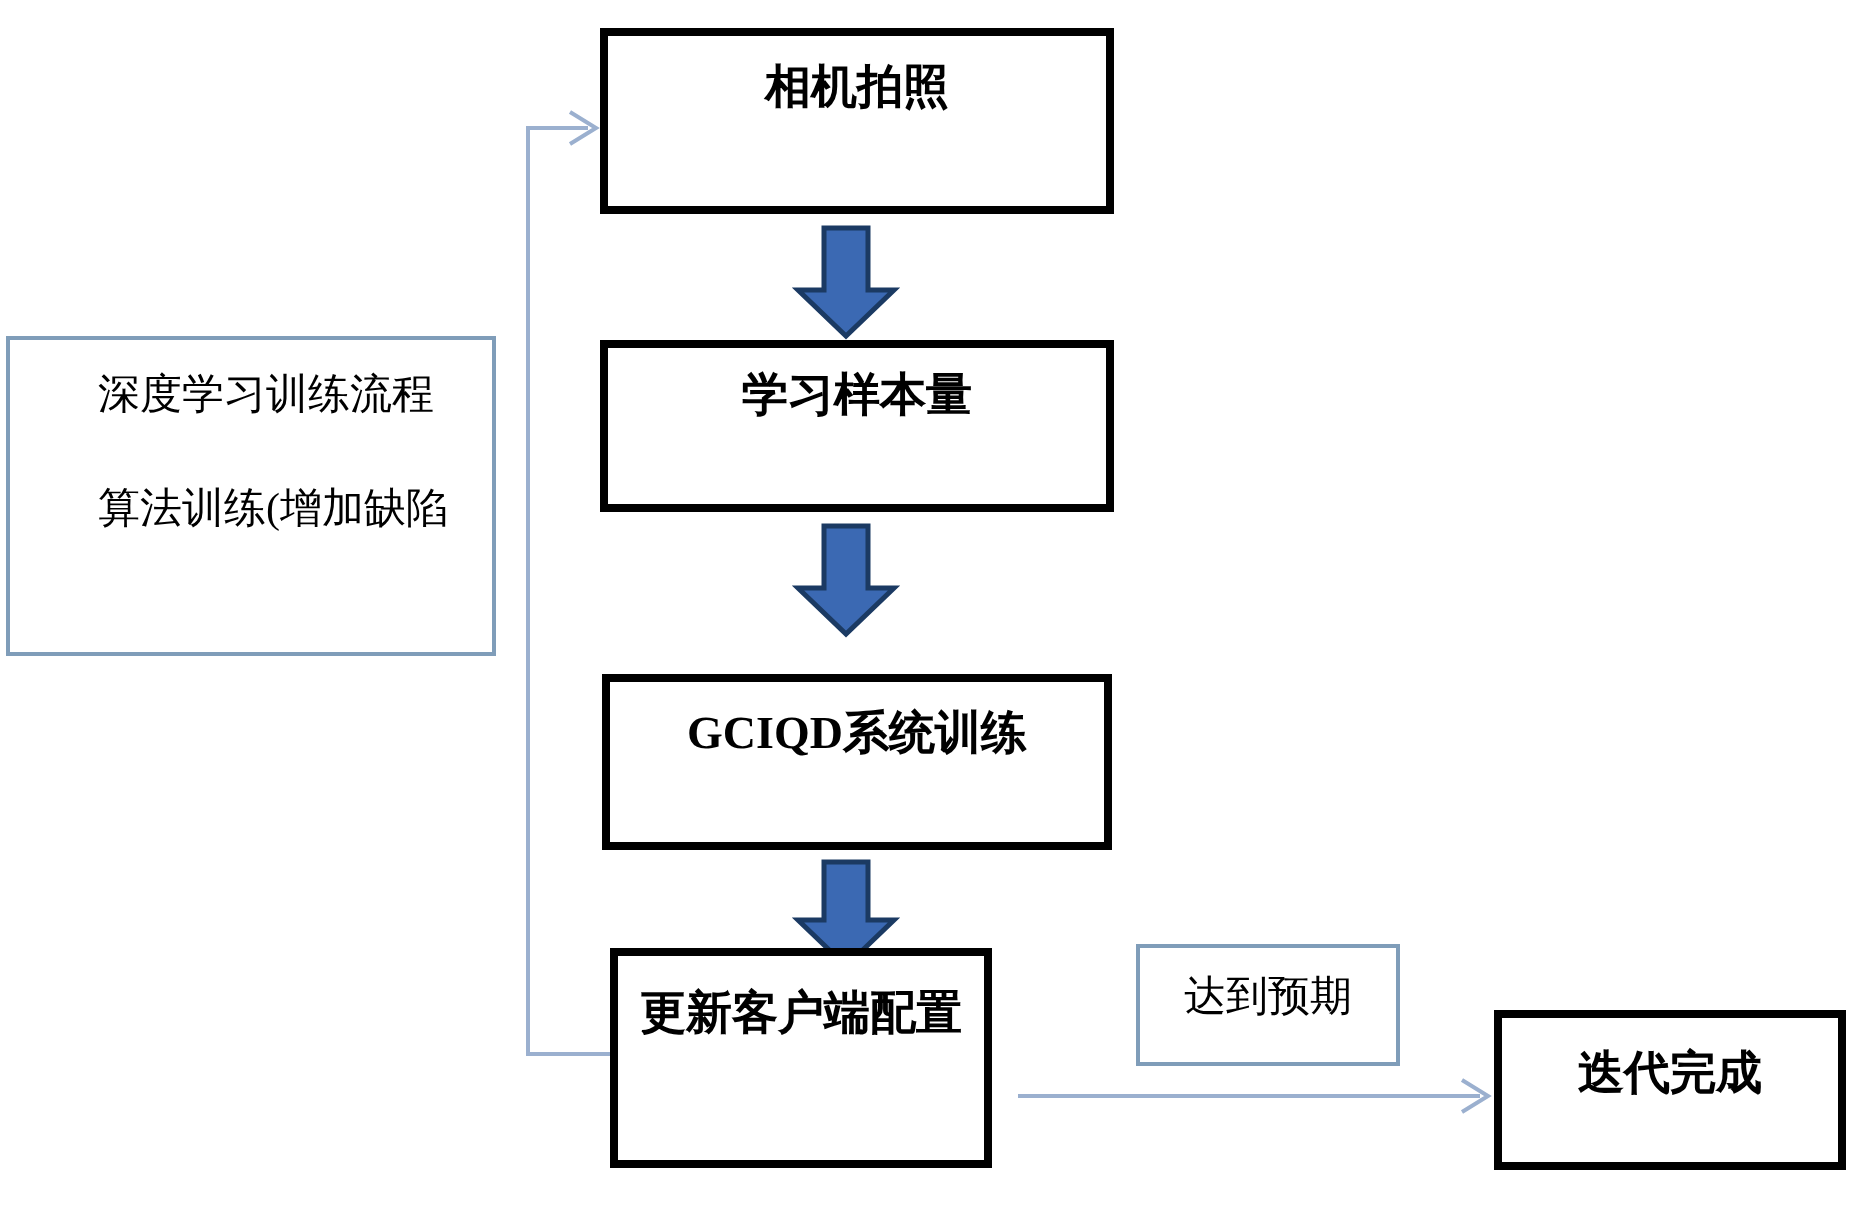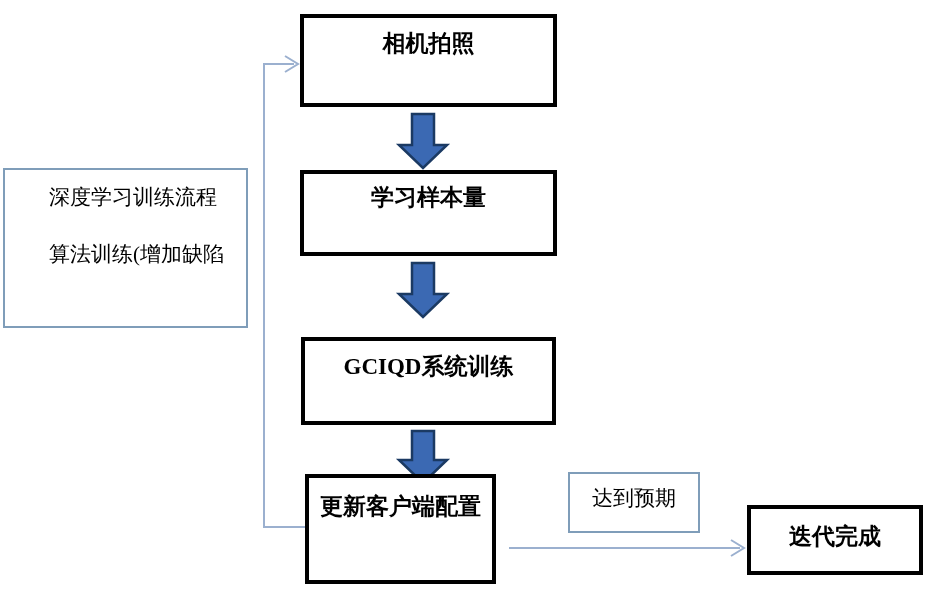--- a/index.html
+++ b/index.html
@@ -115,17 +115,17 @@
   </div>
 
   <div class="node black pad12 two-line" style="left:305px; top:474px; width:191px; height:110px;">
     <div>更新客户端配置</div>
   </div>
 
   <div class="node thin pad10" style="left:568px; top:472px; width:132px; height:61px;">
     <span>达到预期</span>
   </div>
 
-  <div class="node black pad12" style="left:747px; top:505px; width:176px; height:70px;">
+  <div class="node black pad12" style="left:747px; top:505px; width:176px; height:80px;">
     <span>迭代完成</span>
   </div>
 
 </div>
 
 </body></html>

